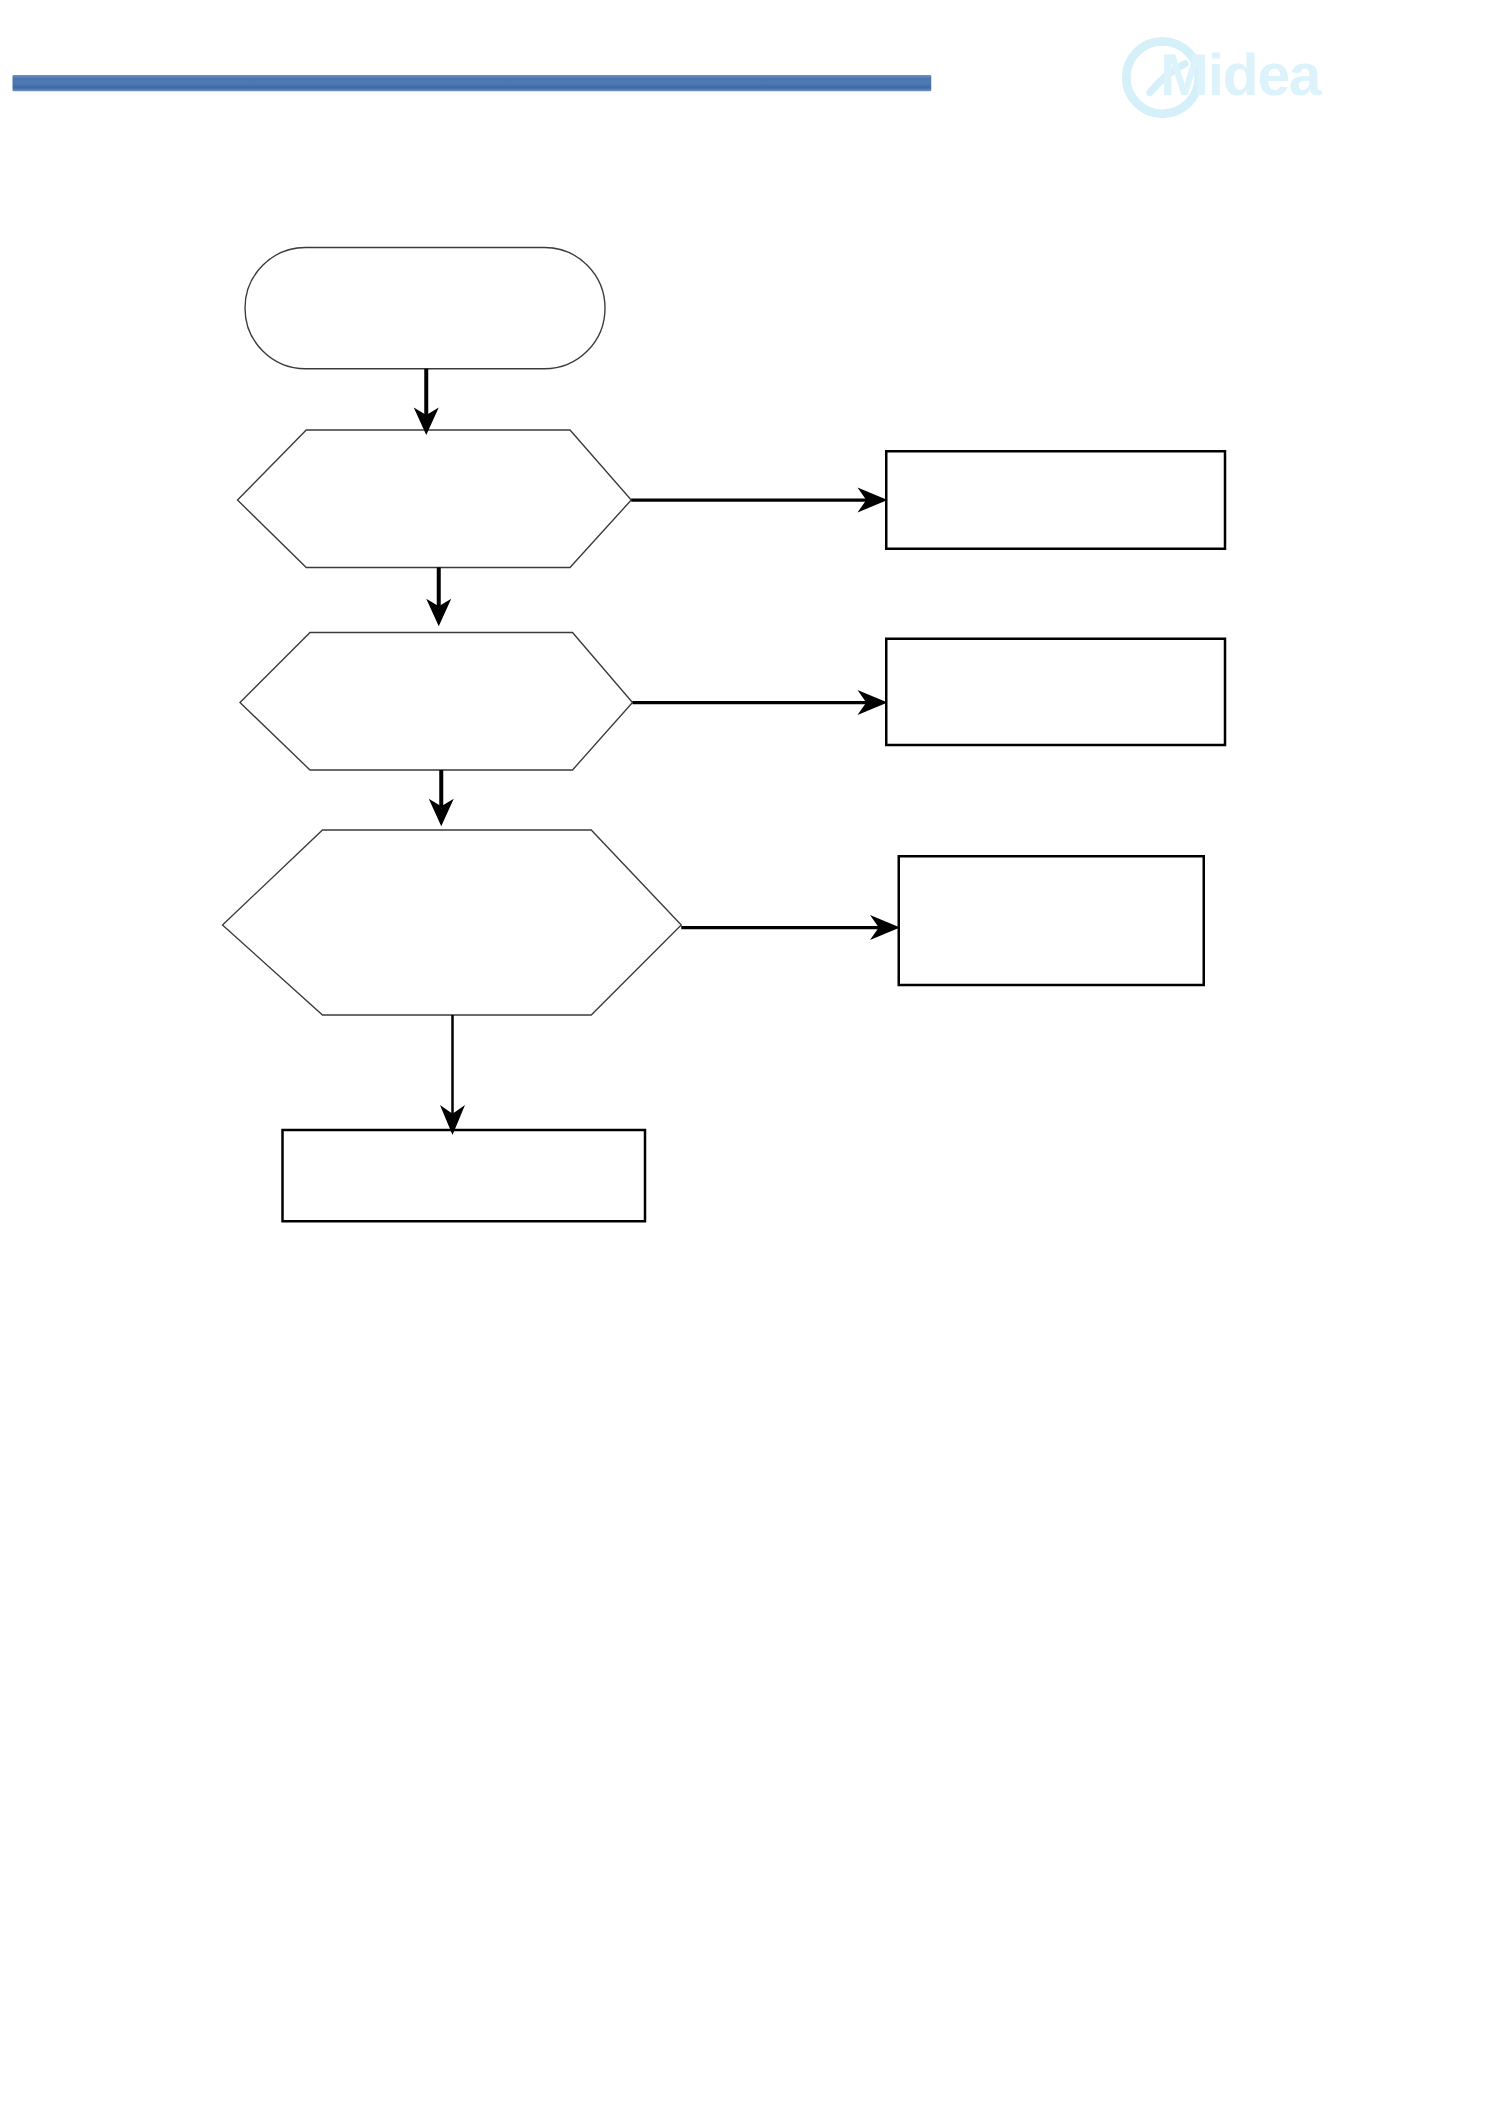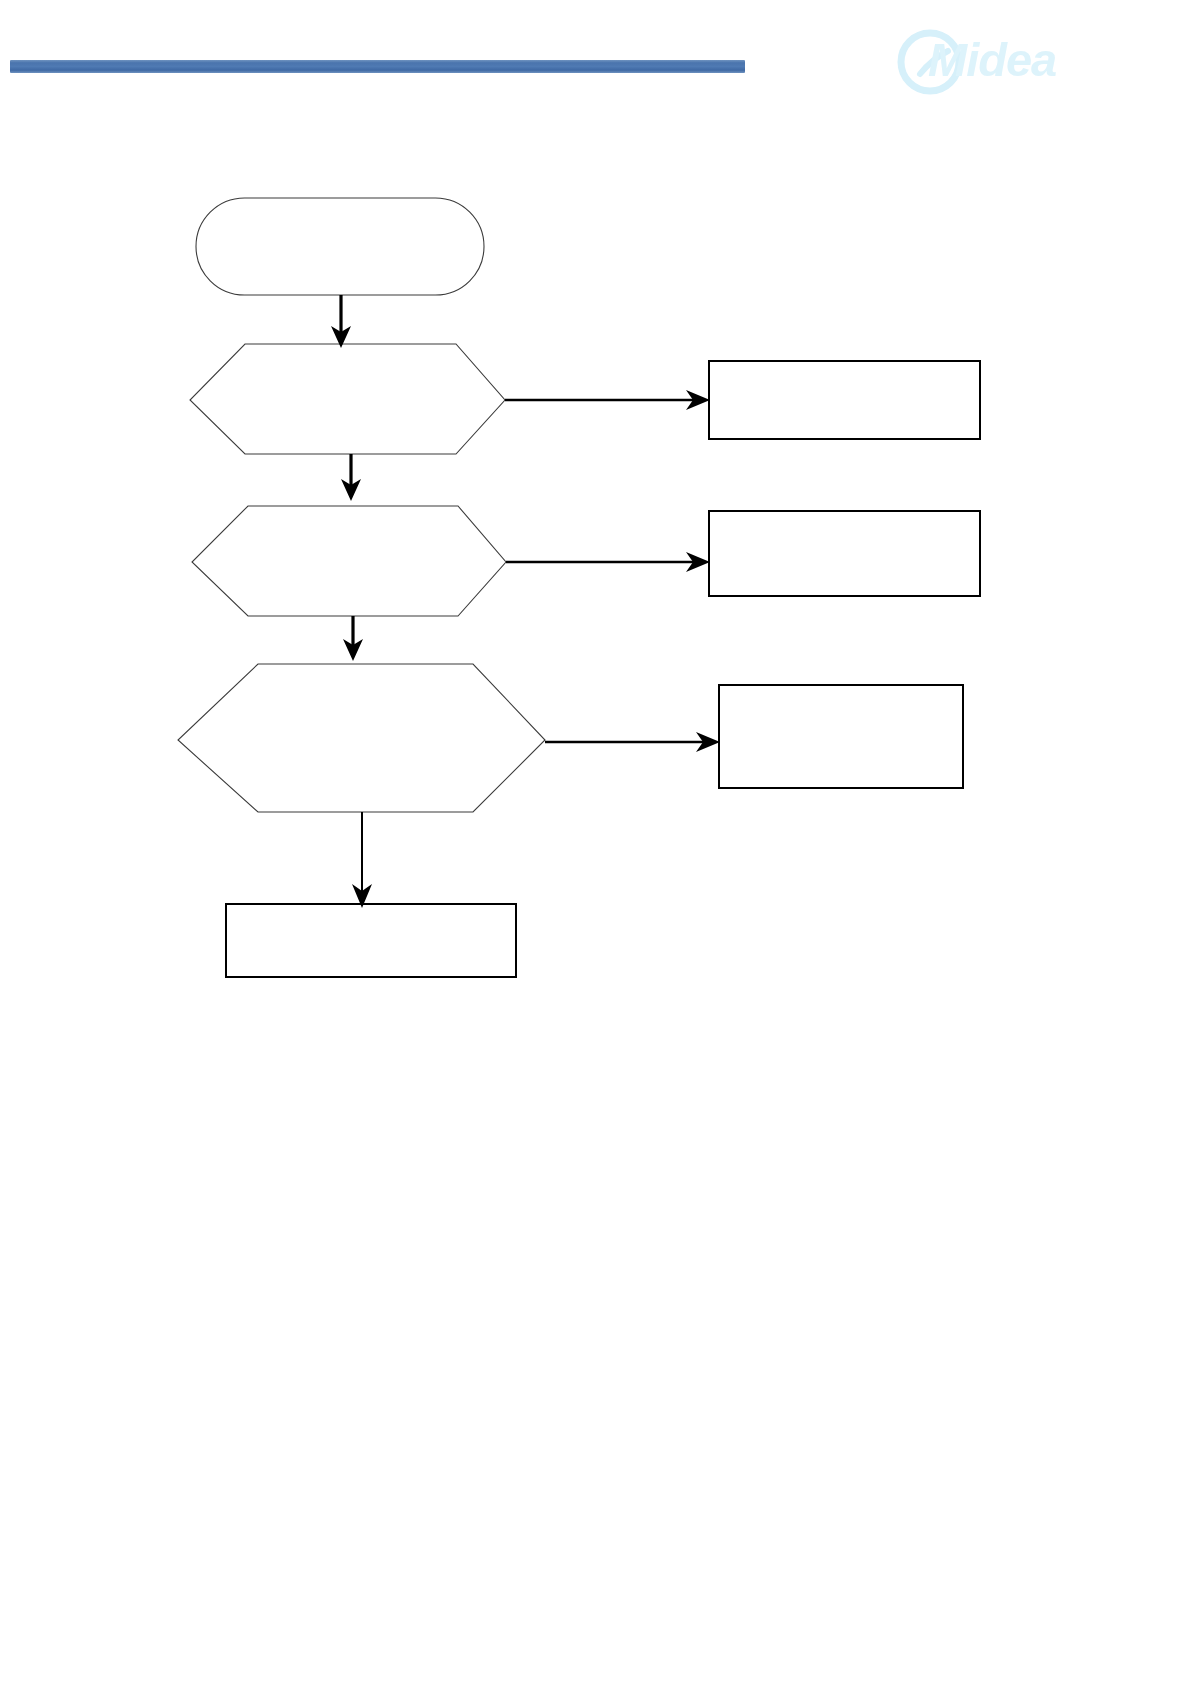--- a/index.html
+++ b/index.html
@@ -45,21 +45,20 @@
     left: 880px;
     top: 28px;
     width: 180px;
     height: 72px;
   }
   .brand-wordmark {
     position: absolute;
     left: 48px;
     top: 8px;
     font-size: 47px;
-    font-style: italic;
     font-weight: bold;
     letter-spacing: -1px;
     color: #ddf3fb;
     font-family: "Liberation Sans", sans-serif;
     line-height: 1;
     user-select: none;
   }
 
   
   .flow {

